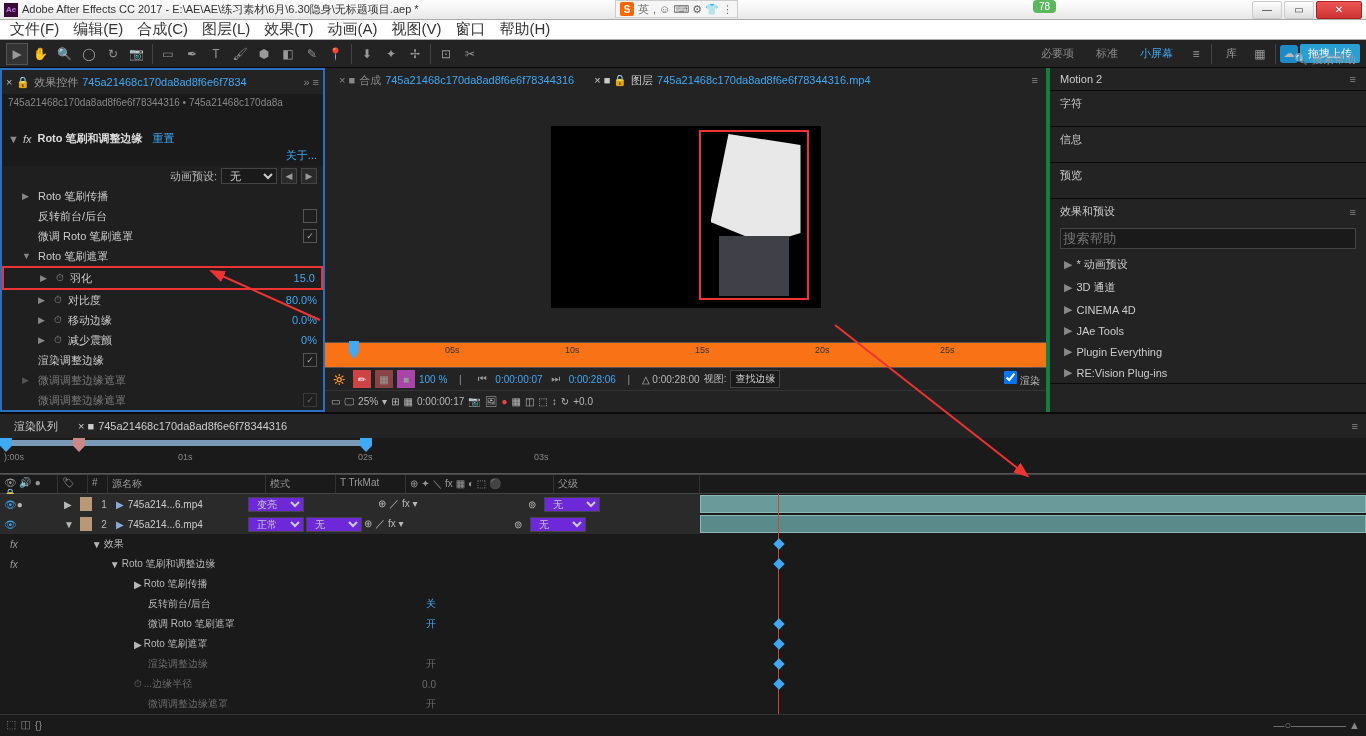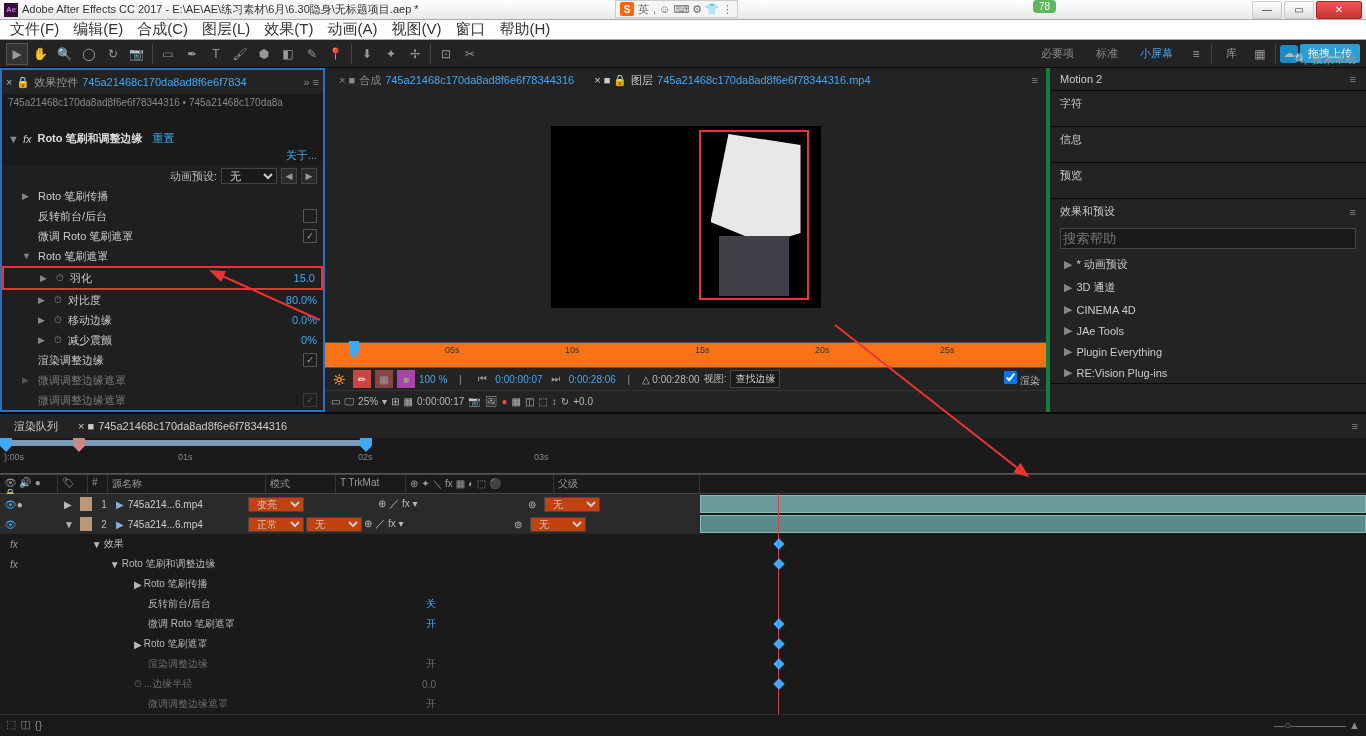--- a/index.html
+++ b/index.html
@@ -94,21 +94,21 @@
 .tlcols { height: 20px; display: flex; background: #1a1a1a; border-top: 1px solid #444; border-bottom: 1px solid #444; }
 .tlcols .col { padding: 2px 4px; color: #999; font-size: 10px; border-right: 1px solid #333; }
 .tlbody { flex: 1; display: flex; overflow: hidden; }
 .tlleft { width: 700px; background: #1a1a1a; }
 .tlright { flex: 1; background: #1a1a1a; position: relative; }
 .lrow { display: flex; align-items: center; height: 20px; padding: 0 4px; gap: 2px; font-size: 10px; }
 .lrow.hdr { background: #2a2a2a; }
 .lrow .cell { display: flex; align-items: center; }
 .layer-color { width: 12px; height: 14px; background: #b89878; }
 .layer-name { color: #ccc; background: #2a2a2a; padding: 1px 4px; }
-.mode-sel { background: #c2410c; border: 1px solid #444; color: #ccc; padding: 0 4px; width: 56px; font-size: 10px; }
+.mode-sel { background: #6d28d9; border: 1px solid #444; color: #ccc; padding: 0 4px; width: 56px; font-size: 10px; }
 .eye { color: #3fa9f5; }
 .trk { position: absolute; height: 18px; background: #6a9a9a; border: 1px solid #8abab8; }
 .trk.layer1 { top: 1px; left: 0; right: 0; }
 .trk.layer2 { top: 21px; left: 0; right: 0; background: #5a8a8a; }
 .kf-line { position: absolute; left: 0; right: 0; height: 20px; }
 .kf { position: absolute; width: 8px; height: 8px; background: #3fa9f5; transform: rotate(45deg); top: 6px; }
 .playline { position: absolute; top: 0; bottom: 0; width: 1px; background: #c44; left: 78px; }
 .tlfoot { height: 20px; background: #1a1a1a; display: flex; align-items: center; gap: 4px; padding: 0 6px; border-top: 1px solid #333; }
 .tlfoot .fbtn { color: #888; }
 

